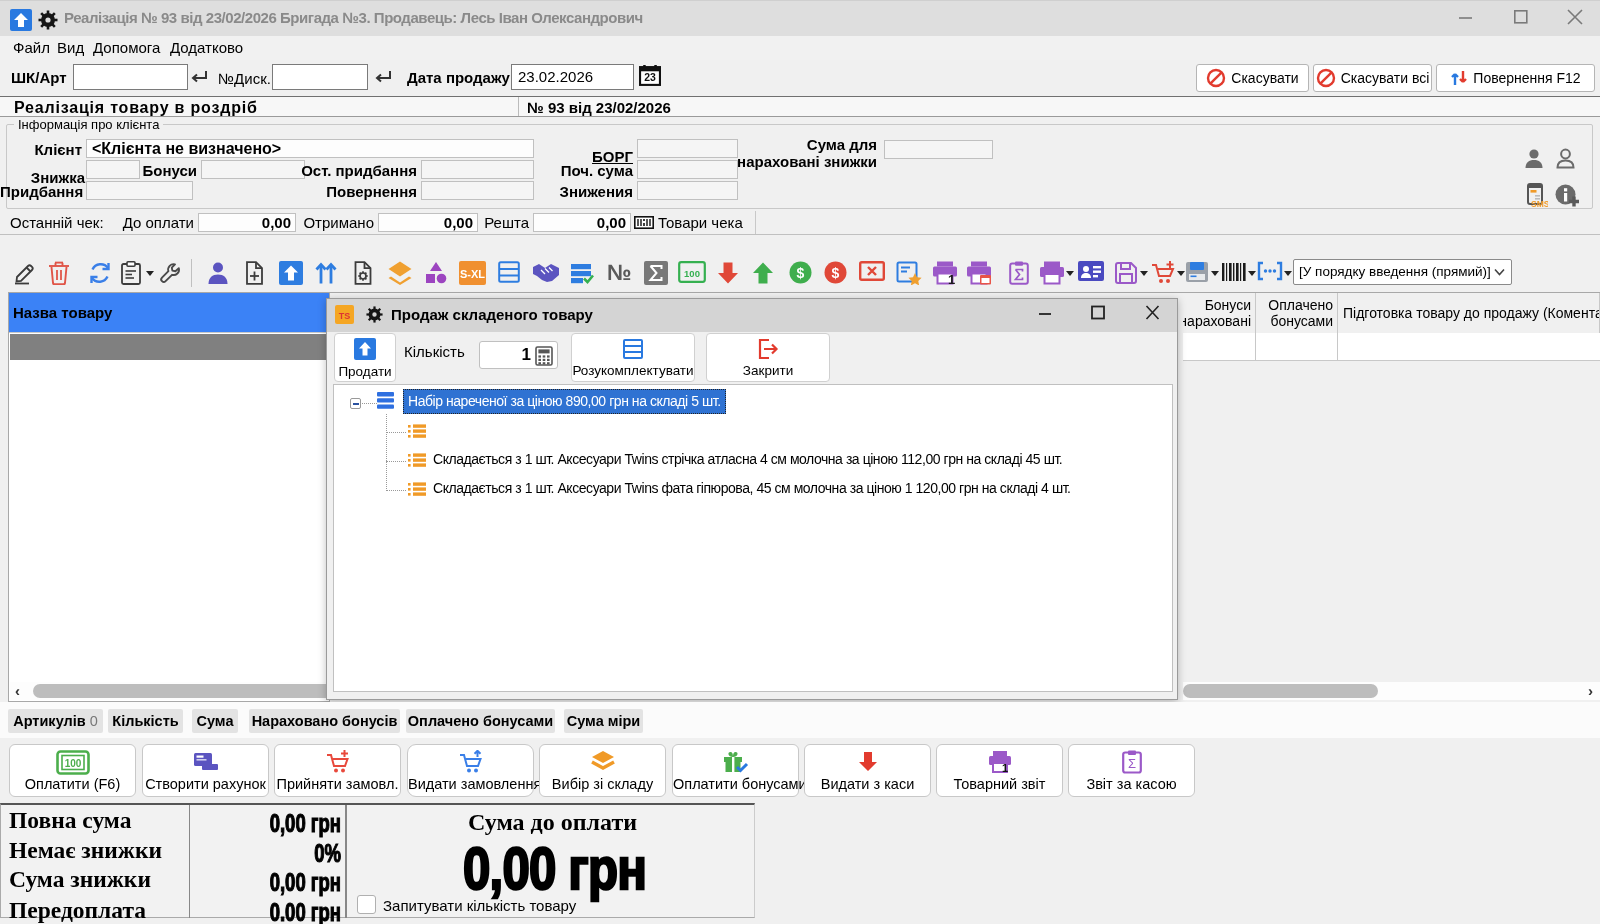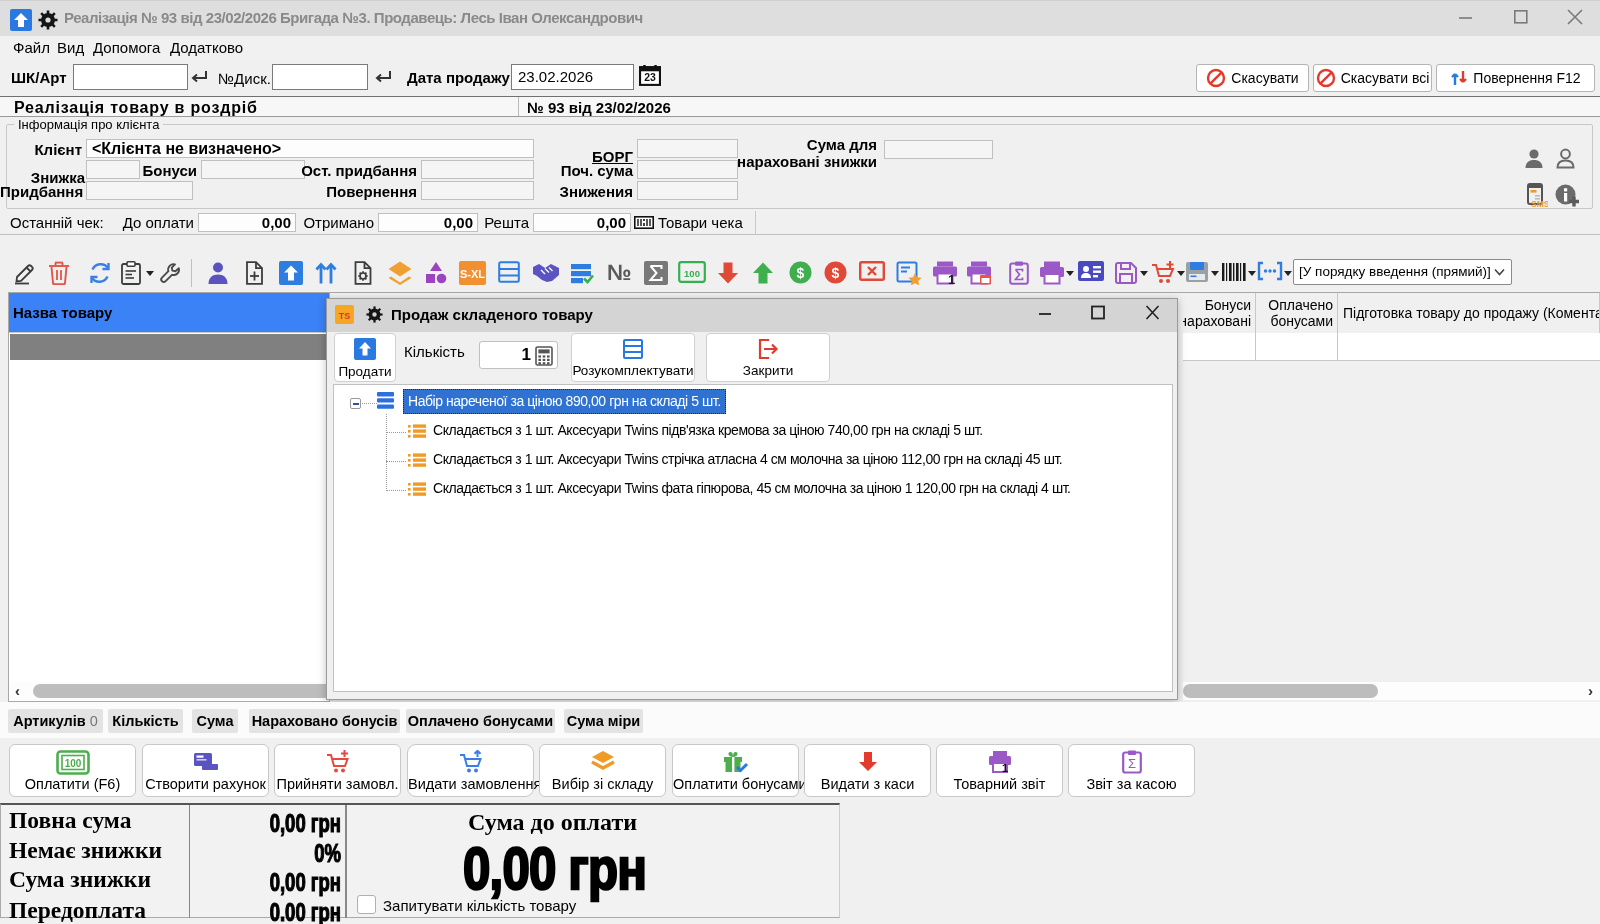--- a/index.html
+++ b/index.html
@@ -52,21 +52,21 @@
 #dlgtoolbar { position:absolute; left:0; top:33px; width:100%; height:52px; background:#f0f0f0; }
 .dbtn { position:absolute; background:#fff; border:1px solid #d0d0d0; border-radius:4px; font-size:13.5px; white-space:nowrap; overflow:hidden; }
 #tree { position:absolute; left:6px; top:85px; width:840px; height:308px; background:#fff; border:1px solid #c0c0c0; white-space:nowrap; overflow:hidden; }
 
 #chiprow { left:0; top:702px; width:1600px; height:36px; background:#fbfbfb; }
 .chip { position:absolute; white-space:nowrap; top:7px; height:24px; background:#e3e3e3; border-radius:2px; font-weight:bold; font-size:14.5px; line-height:24px; text-align:center; }
 
 .bigbtn { position:absolute; top:744px; width:127px; height:53px; background:#fff; border:1px solid #c8c8c8; border-radius:6px; text-align:center; font-size:14.5px; white-space:nowrap; }
 .bigbtn .ic { margin-top:5px; height:26px; }
 
-#totals { left:0px; top:803px; width:840px; height:115px; background:#f2f2f2; border-top:2px solid #555; border-bottom:1px solid #aaa; border-left:1px solid #aaa; border-right:1px solid #ccc; }
+#totals { left:0px; top:803px; width:755px; height:115px; background:#f2f2f2; border-top:2px solid #555; border-bottom:1px solid #aaa; border-left:1px solid #aaa; border-right:1px solid #ccc; }
 .serif { font-family:"Liberation Serif", serif; font-weight:bold; }
 .tlabel { position:absolute; left:8px; font-size:23.5px; white-space:nowrap; }
 .tval { position:absolute; left:150px; width:190px; text-align:right; font-size:25px; font-weight:bold; -webkit-text-stroke:1.2px #000; transform:scaleX(0.74); transform-origin:100% 50%; white-space:nowrap; }
 #vline1 { position:absolute; left:188px; top:0; width:1px; height:113px; background:#888; }
 #vline2 { position:absolute; left:344px; top:0; width:2px; height:113px; background:#888; }
 </style>
 </head>
 <body>
 
 <div class="abs" id="titlebar"></div>
@@ -551,21 +551,20 @@
     <div style="position:absolute; left:74px; top:39px; width:18px; height:15px;"><svg width="18" height="15" viewBox="0 0 18 15">
           <g fill="#f09a27">
             <rect x="0" y="1" width="2.6" height="2.6"></rect>
             <rect x="5" y="0.4" width="13" height="3.4"></rect>
             <rect x="0" y="6" width="2.6" height="2.6"></rect>
             <rect x="5" y="5.4" width="13" height="3.4"></rect>
             <rect x="0" y="11" width="2.6" height="2.6"></rect>
             <rect x="5" y="10.4" width="13" height="3.4"></rect>
           </g>
         </svg></div>
-    <div style="position:absolute; left:99px; top:37px; font-size:14px; letter-spacing:-0.45px;">Складається з 1 шт. Аксесуари Twins підв'язка кремова за ціною 740,00 грн на складі 5 шт.</div>
     <div style="position:absolute; left:74px; top:68px; width:18px; height:15px;"><svg width="18" height="15" viewBox="0 0 18 15">
           <g fill="#f09a27">
             <rect x="0" y="1" width="2.6" height="2.6"></rect>
             <rect x="5" y="0.4" width="13" height="3.4"></rect>
             <rect x="0" y="6" width="2.6" height="2.6"></rect>
             <rect x="5" y="5.4" width="13" height="3.4"></rect>
             <rect x="0" y="11" width="2.6" height="2.6"></rect>
             <rect x="5" y="10.4" width="13" height="3.4"></rect>
           </g>
         </svg></div>

